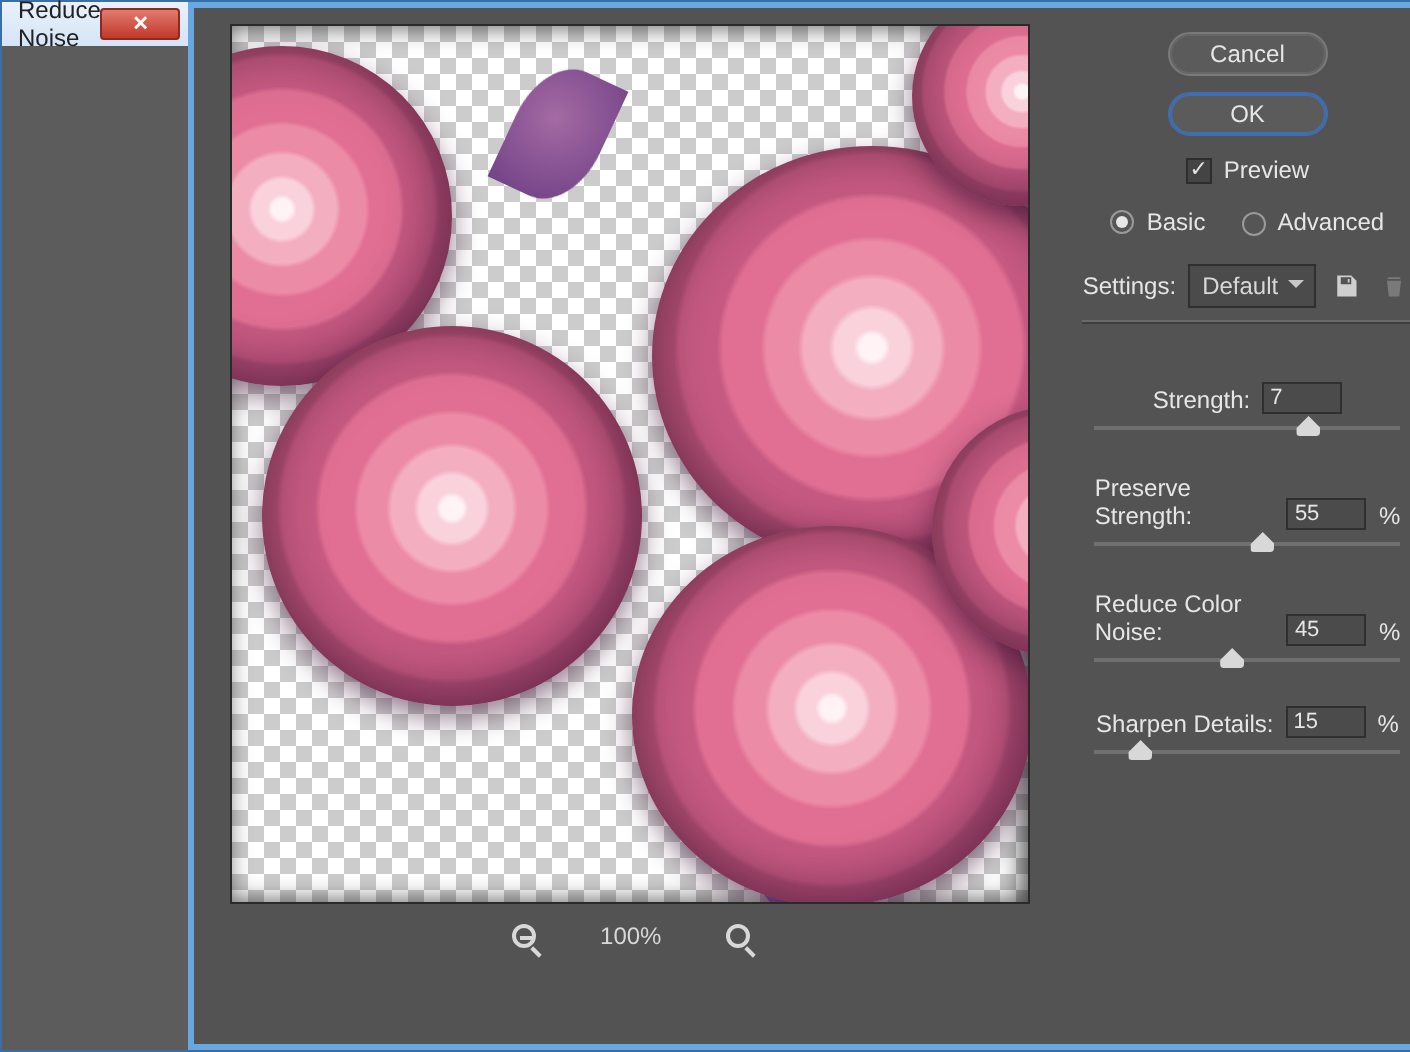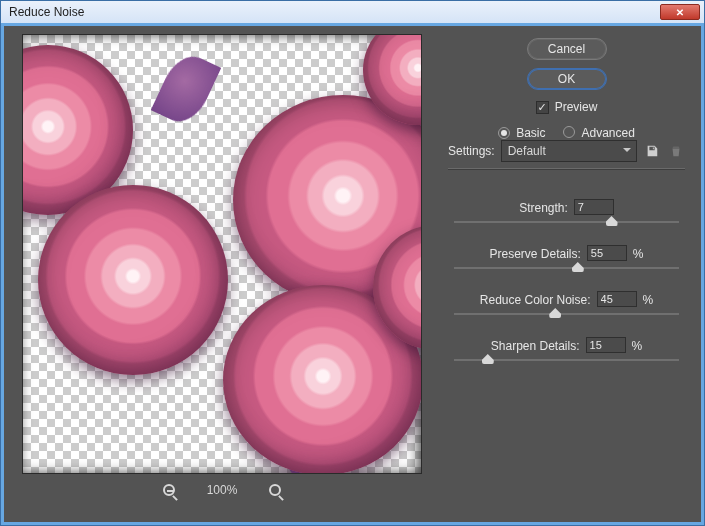--- a/index.html
+++ b/index.html
@@ -2,21 +2,21 @@
 <html><head>
 <meta charset="utf-8">
 <style>
   * { box-sizing: border-box; margin: 0; padding: 0; font-family: "Segoe UI", Tahoma, sans-serif; }
   body { background: #000; width: 705px; height: 526px; overflow: hidden; }
 
   .window {
     width: 705px; height: 526px;
     background: #5c5c5c;
     border: 1px solid #3a6ea5;
-    display: flex; flex-direction: column;
+    display: flex; flex-direction: row;
   }
   .titlebar {
     height: 22px;
     background: linear-gradient(#eaf1fb,#d5e4f7);
     display: flex; align-items: center;
     padding: 0 4px 0 8px;
     font-size: 12px; color: #222;
   }
   .titlebar .title { flex: 1; }
   .titlebar .close {
@@ -85,21 +85,21 @@
   .btn[data-name="ok-button"] { border-color:#3f6fb0; box-shadow:0 0 0 1px #3f6fb0 inset; }
 
   .check-row { display:flex; align-items:center; gap:6px; color:#e6e6e6; font-size:12px; margin-top:10px;}
   .chk { width:13px;height:13px;border:1px solid #2d2d2d;background:#444;display:flex;align-items:center;justify-content:center;cursor:pointer;}
   .chk.on::after{content:"✓";color:#e6e6e6;font-size:11px;line-height:1;}
 
   .mode-row { display:flex; align-items:center; gap:18px; margin-top:12px; color:#e6e6e6; font-size:12px;}
   .radio { width:12px;height:12px;border:1px solid #9a9a9a;border-radius:50%;display:inline-flex;align-items:center;justify-content:center;cursor:pointer;background:#555;}
   .radio.on::after{content:"";width:6px;height:6px;background:#e6e6e6;border-radius:50%;}
 
-  .settings-row { width:100%; display:flex; align-items:center; gap:6px; color:#e6e6e6; font-size:12px;}
+  .settings-row { width:100%; display:flex; align-items:center; gap:6px; margin-top:14px; color:#e6e6e6; font-size:12px;}
   .select {
     flex:1; height:22px; background:#4b4b4b; border:1px solid #2f2f2f; color:#d8d8d8;
     font-size:12px; padding:0 18px 0 6px; display:flex;align-items:center; position:relative; cursor:pointer;
   }
   .select::after{content:"";position:absolute;right:5px;top:7px;border-left:4px solid transparent;border-right:4px solid transparent;border-top:4px solid #c8c8c8;}
   .icon-btn { width:18px;height:18px;display:flex;align-items:center;justify-content:center;color:#cfcfcf;cursor:pointer;}
   .icon-btn.disabled{color:#7a7a7a;cursor:default;}
 
   .sliders { width:100%; margin-top:30px; padding:0 6px;}
   .slider-row { margin-bottom:22px; }
@@ -161,21 +161,21 @@
       <label class="check-row" data-name="preview-toggle">
         <span class="chk on" data-name="preview-checkbox"></span>
         <span data-name="preview-label">Preview</span>
       </label>
 
       <div class="mode-row" data-name="mode-row">
         <label style="display:flex;align-items:center;gap:6px;cursor:pointer" data-name="basic-radio">
           <span class="radio on" data-name="radio-icon"></span>
           <span>Basic</span>
         </label>
-        <label style="display:flex;align-items:flex-start;gap:6px;cursor:pointer" data-name="advanced-radio">
+        <label style="display:flex;align-items:flex-end;gap:6px;cursor:pointer" data-name="advanced-radio">
           <span class="radio" data-name="radio-icon"></span>
           <span>Advanced</span>
         </label>
       </div>
 
       <div class="settings-row" data-name="settings-row">
         <span data-name="settings-label">Settings:</span>
         <div class="select" data-name="settings-select">
           <span>Default</span>
         </div>
@@ -199,21 +199,21 @@
             <span data-name="strength-label">Strength:</span>
             <input class="num-input" data-name="strength-input" value="7" style="">
           </div>
           <div class="track" data-name="strength-slider">
             <div class="thumb" style="left:70%;" data-name="slider-thumb"></div>
           </div>
         </div>
 
         <div class="slider-row" data-name="preserve-details-row">
           <div class="slider-label">
-            <span data-name="preserve-details-label">Preserve Details:</span>
+            <span data-name="preserve-details-label">Preserve Strength:</span>
             <input class="num-input" data-name="preserve-details-input" value="55" style="">
             <span class="pct">%</span>
           </div>
           <div class="track" data-name="preserve-details-slider">
             <div class="thumb" style="left:55%;" data-name="slider-thumb"></div>
           </div>
         </div>
 
         <div class="slider-row" data-name="reduce-color-noise-row">
           <div class="slider-label">

